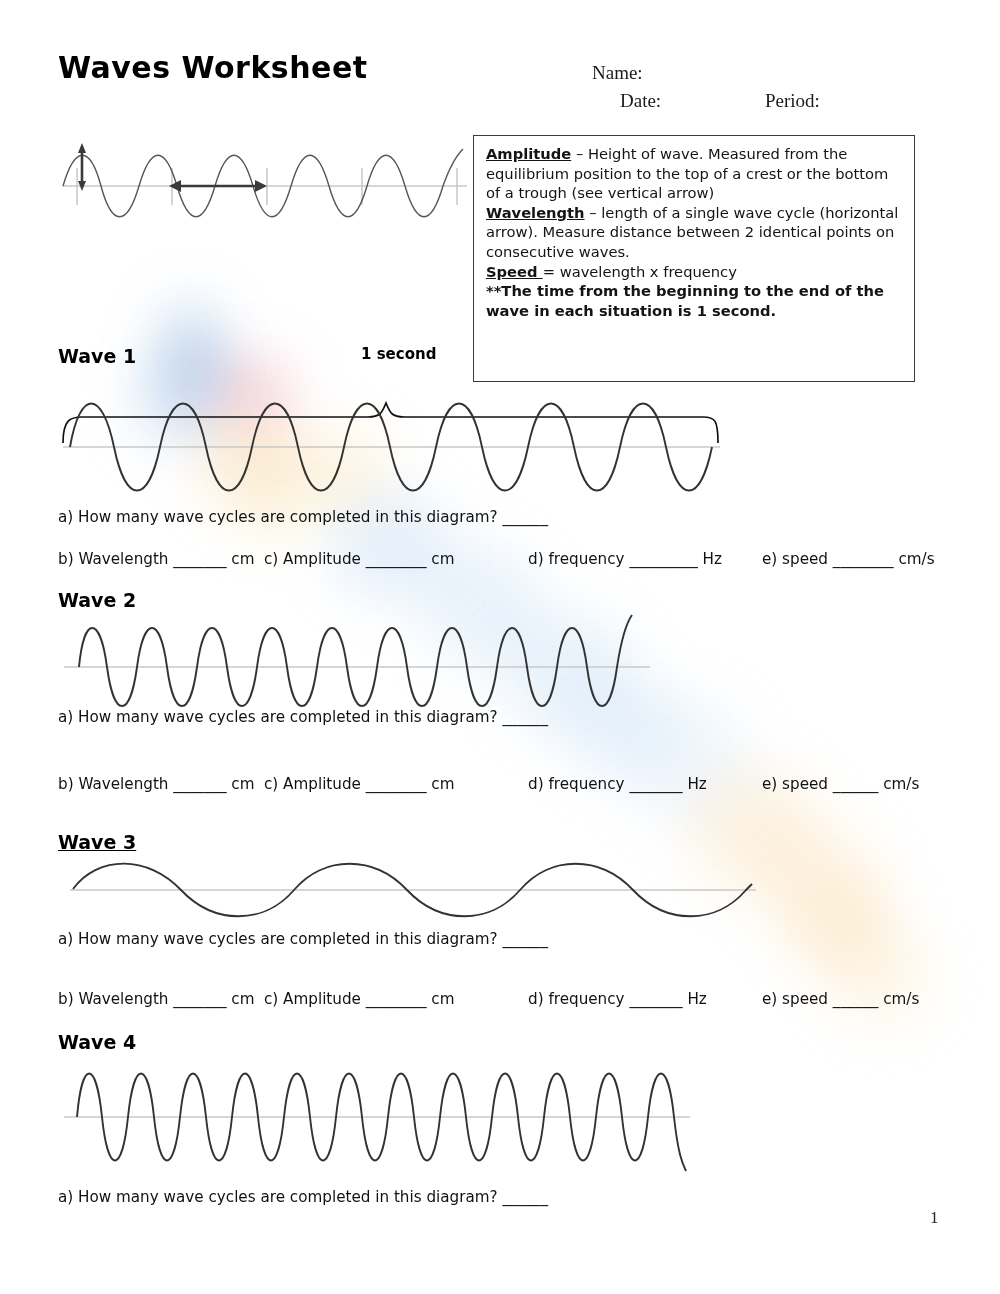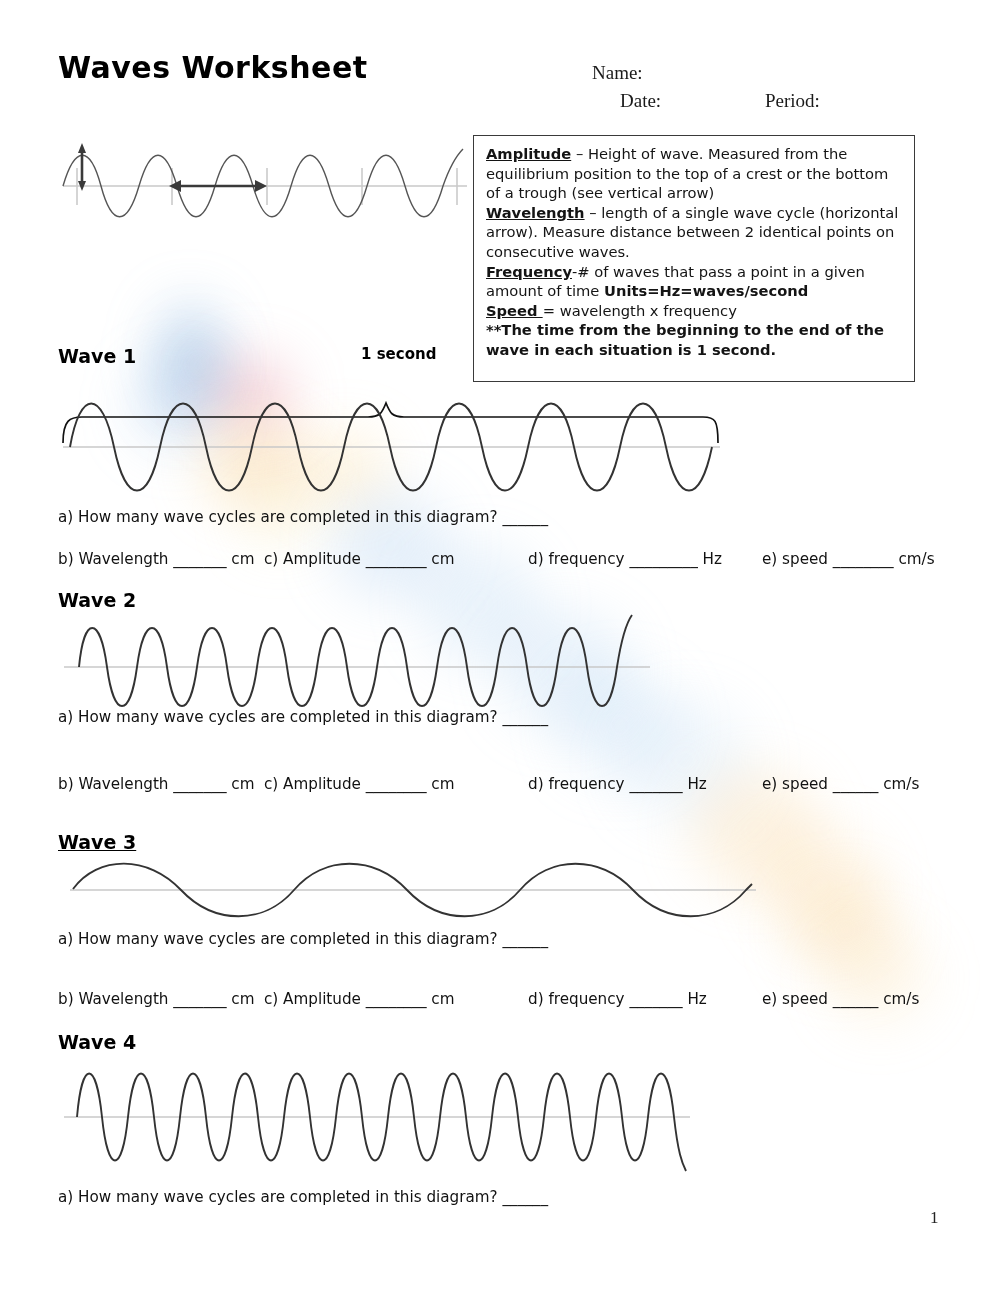--- a/index.html
+++ b/index.html
@@ -181,23 +181,20 @@
       </g>
     </svg>
   </div>
 
   <div class="abs" id="defbox">
     <div class="line">
       <u>Amplitude</u><span> – Height of wave. Measured from the equilibrium position to the top of a crest or the bottom of a trough (see vertical arrow)</span>
     </div>
     <div class="line">
       <u>Wavelength</u><span> – length of a single wave cycle (horizontal arrow). Measure distance between 2 identical points on consecutive waves.</span>
-    </div>
-    <div class="line">
-      <u>Frequency</u><span>-# of waves that pass a point in a given amount of time </span><b>Units=Hz=waves/second</b>
     </div>
     <div class="line">
       <u>Speed </u><span>= wavelength x frequency</span>
     </div>
     <div class="line bi">**The time from the beginning to the end of the wave in each situation is 1 second.</div>
   </div>
 
   <div class="abs wave-label" style="left:58px; top:345px;">Wave 1</div>
   <div class="abs second-label" style="left:361px; top:345px;">1 second</div>
 

